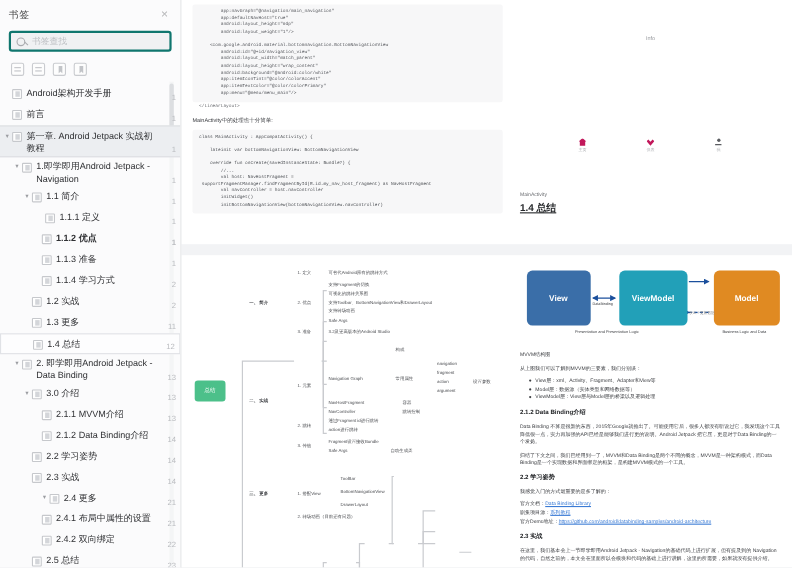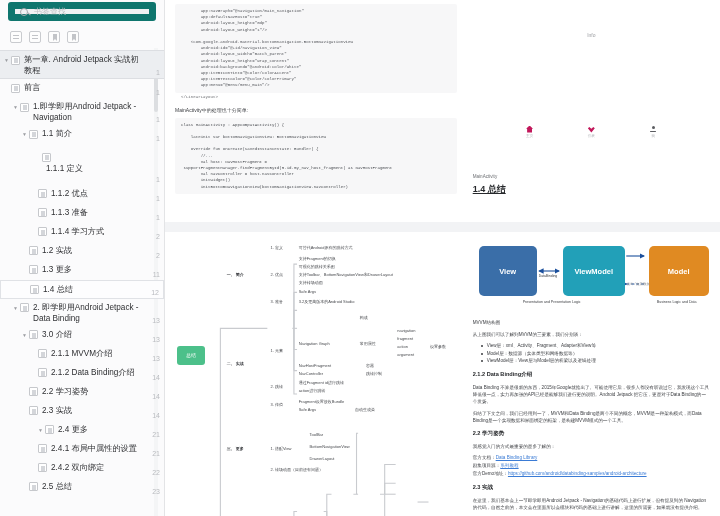--- a/index.html
+++ b/index.html
@@ -25,21 +25,21 @@
     padding: 0 8px; flex: none;
   }
   .sb-title { font-size: 9px; color: #4a4a4a; letter-spacing: .5px; }
   .sb-close {
     margin-left: auto; width: 13px; height: 13px;
     display: flex; align-items: center; justify-content: center;
     color: #b8b9bb; font-size: 11px; line-height: 1; cursor: pointer;
   }
   .sb-search-wrap { padding: 2px 8px 5px 8px; flex: none; }
   .sb-search {
-    height: 19px; background: #f0f1f3; border: 7px solid #0f766e;
+    height: 19px; background: #f0f1f3; border: 2px solid #0f766e;
     border-radius: 3px; display: flex; align-items: center;
     padding: 0 5px; gap: 4px;
   }
   .sb-search .mag {
     width: 8px; height: 8px; border: 1.1px solid #a9abaf;
     border-radius: 50%; position: relative; flex: none;
   }
   .sb-search .mag::after {
     content: ""; position: absolute; width: 3.5px; height: 1.1px;
     background: #a9abaf; right: -3px; bottom: 0.2px;
@@ -243,69 +243,79 @@
   .lnk { color: #3a7bd5; text-decoration: underline; }
   .lnkline { font-size: 4.6px; line-height: 8px; color: #3c3e42; }
 </style>
 </head>
 <body>
 
 <div id="app">
 
   <div id="sidebar">
 
+    <div class="sb-header">
+      <span class="sb-title">书签</span>
+      <span class="sb-close">×</span>
+    </div>
 
     <div class="sb-search-wrap">
       <div class="sb-search">
         <span class="mag"></span>
         <input type="text" placeholder="书签查找" style="">
       </div>
     </div>
 
     <div class="sb-tools">
       <span class="tool-ico"></span>
       <span class="tool-ico"></span>
       <span class="tool-ico bm"></span>
       <span class="tool-ico bm"></span>
     </div>
 
     <div class="sb-list" id="bm-list">
       <div class="sb-scrolltrack"></div>
       <div class="sb-scroll"></div>
+    <div class="bm-row" style="padding-left: 2px;">
+          <span class="bm-arrow"></span>
+          <span class="bm-ico"></span>
+          <span class="bm-label">Android架构开发手册</span>
+          <span class="bm-page">1</span>
+        </div>
+        <div class="bm-row" style="padding-left: 2px;">
+          <span class="bm-arrow"></span>
+          <span class="bm-ico"></span>
+          <span class="bm-label">前言</span>
+          <span class="bm-page">1</span>
+        </div>
         <div class="bm-row sel" style="padding-left: 2px;">
           <span class="bm-arrow">▼</span>
           <span class="bm-ico"></span>
           <span class="bm-label">第一章. Android Jetpack 实战初教程</span>
           <span class="bm-page">1</span>
         </div>
-        <div class="bm-row" style="padding-left: 2px;">
-          <span class="bm-arrow"></span>
-          <span class="bm-ico"></span>
-          <span class="bm-label">前言</span>
-          <span class="bm-page">1</span>
-        </div>
         <div class="bm-row" style="padding-left: 11px;">
           <span class="bm-arrow">▼</span>
           <span class="bm-ico"></span>
           <span class="bm-label">1.即学即用Android Jetpack - Navigation</span>
           <span class="bm-page">1</span>
         </div>
         <div class="bm-row" style="padding-left: 20px;">
           <span class="bm-arrow">▼</span>
           <span class="bm-ico"></span>
           <span class="bm-label">1.1 简介</span>
           <span class="bm-page">1</span>
         </div>
-        <div class="bm-row" style="padding-left: 42px; flex-direction: column;">
+        <div class="bm-row" style="padding-left: 32px;">
           <span class="bm-arrow"></span>
           <span class="bm-ico"></span>
           <span class="bm-label">1.1.1 定义</span>
           <span class="bm-page">1</span>
         </div>
-        <div class="bm-row" style="padding-left: 29px;">
+        <div class="bm-row" style="padding-left: 29px; font-weight: bold;">
           <span class="bm-arrow"></span>
           <span class="bm-ico"></span>
           <span class="bm-label">1.1.2 优点</span>
           <span class="bm-page">1</span>
         </div>
         <div class="bm-row" style="padding-left: 29px;">
           <span class="bm-arrow"></span>
           <span class="bm-ico"></span>
           <span class="bm-label">1.1.3 准备</span>
           <span class="bm-page">1</span>

